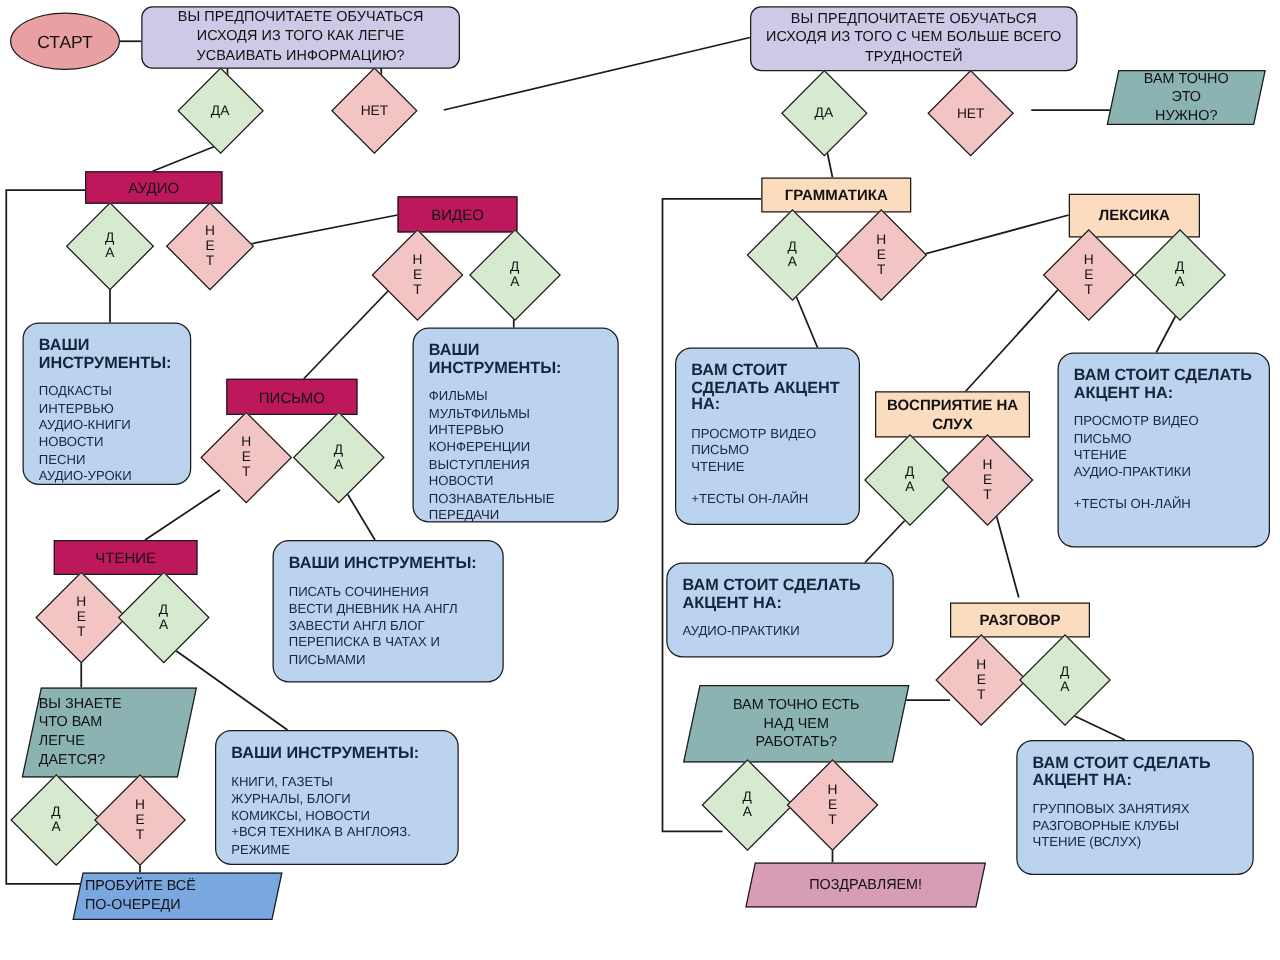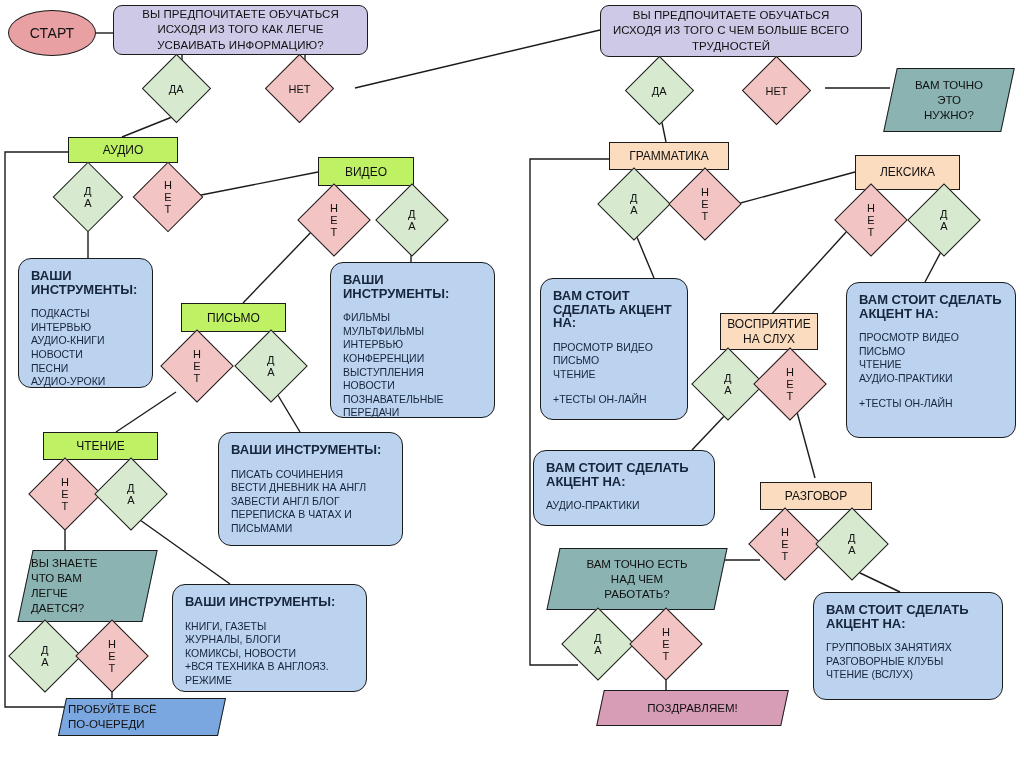--- a/index.html
+++ b/index.html
@@ -19,25 +19,25 @@
          font-size:14px;}
 
   
   .dia{display:flex;align-items:center;justify-content:center;background:#d7ead0;
        font-size:11px;line-height:12px;text-align:center;}
   .dia.no{background:#f3c4c4;}
   .dia .lbl{transform:rotate(-45deg);white-space:pre-line;}
   .dia.rot{transform:rotate(45deg);}
 
   
-  .p-yellow{background:#bef264;display:flex;align-items:center;justify-content:center;
+  .p-yellow{background:#be185d;display:flex;align-items:center;justify-content:center;
             font-size:12px;text-align:center;}
   
   .p-peach{background:#fcdcbe;display:flex;align-items:center;justify-content:center;
-           font-size:12px;text-align:center;line-height:15px;}
+           font-size:12px;text-align:center;line-height:15px;font-weight:bold;}
 
   
   .r-blue{background:#bcd3ef;border-radius:13px;padding:10px 12px 8px 12px;font-size:10.5px;
           line-height:13.6px;color:#15253c;}
   .r-blue .hd{font-weight:bold;font-size:13px;line-height:13.6px;display:block;white-space:pre-line;}
   .r-blue .bd{display:block;white-space:pre-line;margin-top:11px;}
   .r-blue .bd2{display:block;white-space:pre-line;margin-top:11px;}
 
   
   .para{display:flex;align-items:center;justify-content:center;text-align:center;
@@ -272,21 +272,21 @@
 ПО-ОЧЕРЕДИ</span>
   </div>
 
   <div class="node dia rot" style="left:635px;top:66px;width:49px;height:49px;">
       <span class="lbl">ДА</span>
     </div>
   <div class="node dia no rot" style="left:752px;top:66px;width:49px;height:49px;">
       <span class="lbl">НЕТ</span>
     </div>
 
-  <div class="node para teal" style="left:890px;top:68px;width:118px;height:64px;border:none;">
+  <div class="node para teal" style="left:890px;top:56px;width:118px;height:44px;border:none;">
     <span class="skew"></span>
     <span class="ptxt">ВАМ ТОЧНО
 ЭТО
 НУЖНО?</span>
   </div>
 
   <div class="node p-peach" style="left:609px;top:142px;width:120px;height:28px;">ГРАММАТИКА</div>
 
   <div class="node dia rot" style="left:608px;top:178px;width:52px;height:52px;">
       <span class="lbl">Д
@@ -323,21 +323,21 @@
   <div class="node r-blue" style="left:846px;top:282px;width:170px;height:156px;">
     <span class="hd">ВАМ СТОИТ СДЕЛАТЬ
 АКЦЕНТ НА:</span>
     <span class="bd">ПРОСМОТР ВИДЕО
 ПИСЬМО
 ЧТЕНИЕ
 АУДИО-ПРАКТИКИ</span>
     <span class="bd2">+ТЕСТЫ ОН-ЛАЙН</span>
   </div>
 
-  <div class="node p-peach" style="left:700px;top:313px;width:98px;height:37px;margin-left:20px;">ВОСПРИЯТИЕ
+  <div class="node p-peach" style="left:700px;top:313px;width:124px;height:37px;">ВОСПРИЯТИЕ
 НА СЛУХ</div>
 
   <div class="node dia rot" style="left:702px;top:358px;width:52px;height:52px;">
       <span class="lbl">Д
 А</span>
     </div>
   <div class="node dia no rot" style="left:764px;top:358px;width:52px;height:52px;">
       <span class="lbl">Н
 Е
 Т</span>

